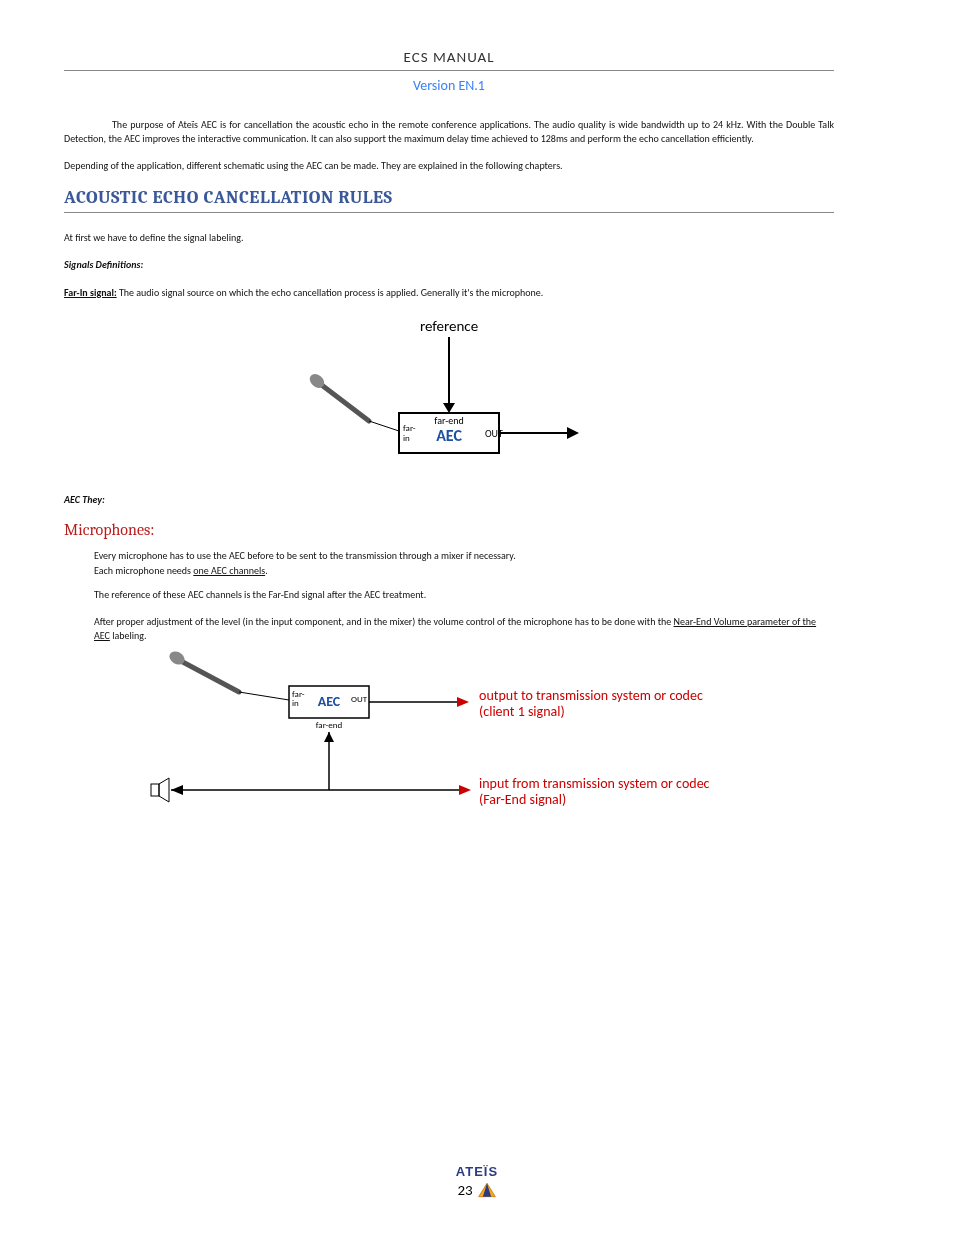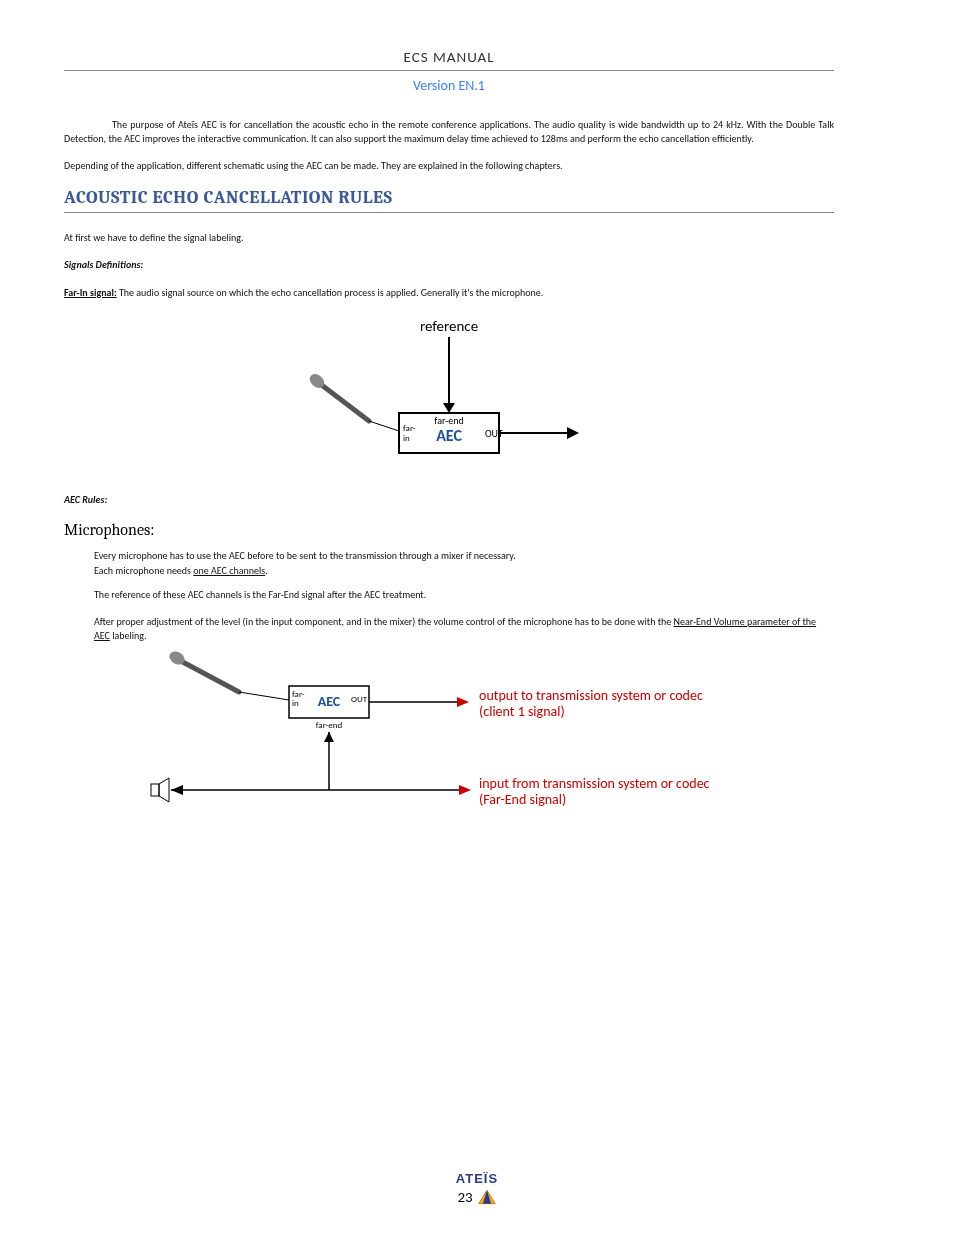--- a/index.html
+++ b/index.html
@@ -54,33 +54,33 @@
     border-top: 1px solid #888;
     margin: 0 0 18px 0;
   }
   .bold { font-weight: bold; }
   .italic { font-style: italic; }
   .indent { margin-left: 48px; }
   .defterm { font-weight: bold; text-decoration: underline; }
   .underline { text-decoration: underline; }
   h3.sub {
     font-family: "Cambria", Georgia, serif;
-    color: #000000;
+    color: #b91c1c;
     font-size: 16px;
     font-weight: normal;
     margin: 8px 0 10px 0;
   }
   .diagram {
     display: block;
     margin: 10px auto 20px auto;
   }
   
   .footer {
     position: absolute;
-    bottom: 29px;
+    bottom: 36px;
     left: 120px;
     right: 120px;
   }
   .footer-row {
     display: flex;
     align-items: center;
     justify-content: center;
     gap: 8px;
   }
   .footer-rule-left, .footer-rule-right {
@@ -156,21 +156,21 @@
     <text x="150" y="111" font-size="10" text-anchor="middle">far-end</text>
     <text x="150" y="128" font-size="16" font-weight="bold" text-anchor="middle" fill="#1e50a0">AEC</text>
     <text x="104" y="118" font-size="9">far-</text>
     <text x="104" y="128" font-size="9">in</text>
     <text x="186" y="124" font-size="10">OUT</text>
 
     <line x1="200" y1="120" x2="270" y2="120" stroke="#000" stroke-width="2"></line>
     <polygon points="280,120 268,114 268,126" fill="#000"></polygon>
   </svg>
 
-  <p class="body bold italic">AEC Rules:</p>
+  <p class="body bold italic">AEC They:</p>
 
   <h3 class="sub">Microphones:</h3>
 
   <div class="indent" style="margin-left:30px;">
     <p class="body" style="margin-bottom:2px;">Every microphone has to use the AEC before to be sent to the transmission through a mixer if necessary.</p>
     <p class="body" style="margin-bottom:10px;">
       <span>Each microphone needs </span><span class="underline">one AEC channels</span><span>.</span>
     </p>
     <p class="body">The reference of these AEC channels is the Far-End signal after the AEC treatment.</p>
 

